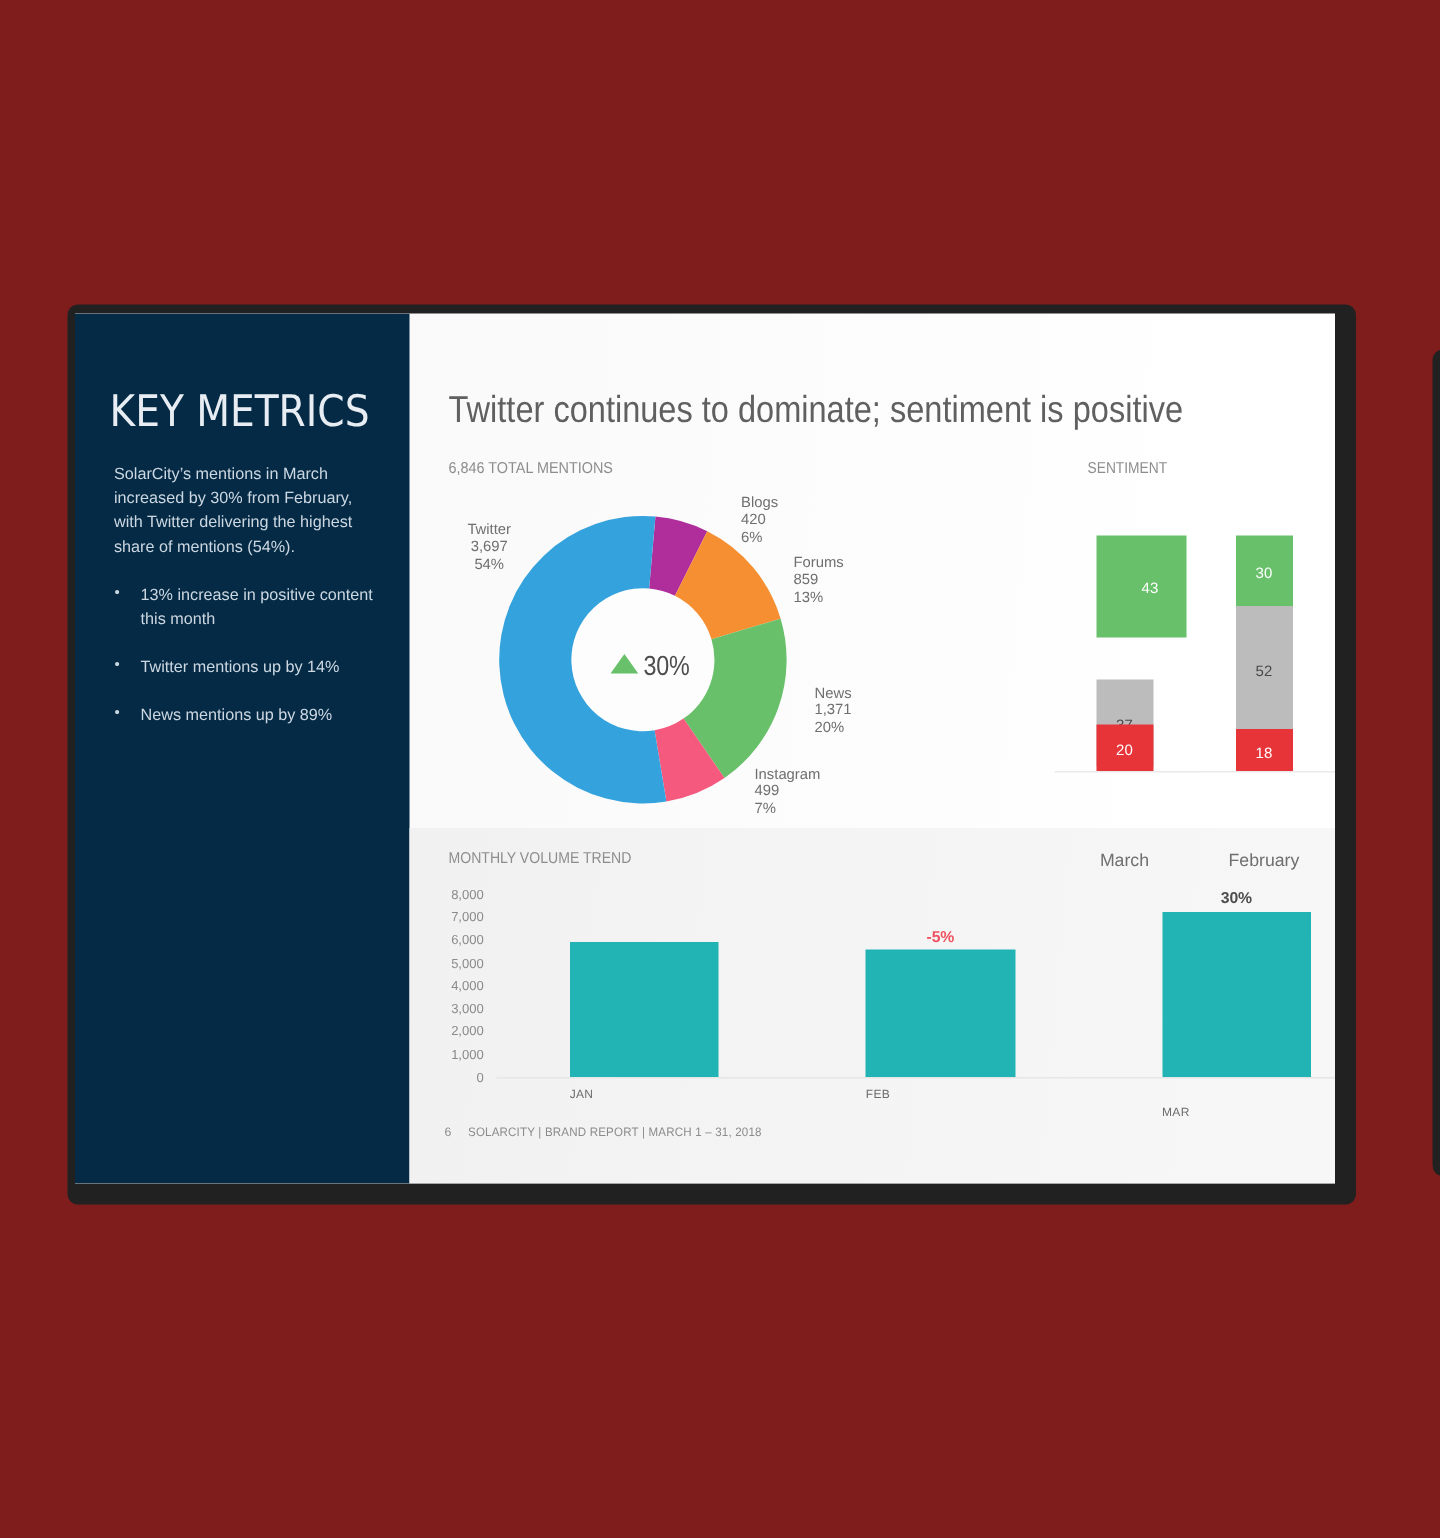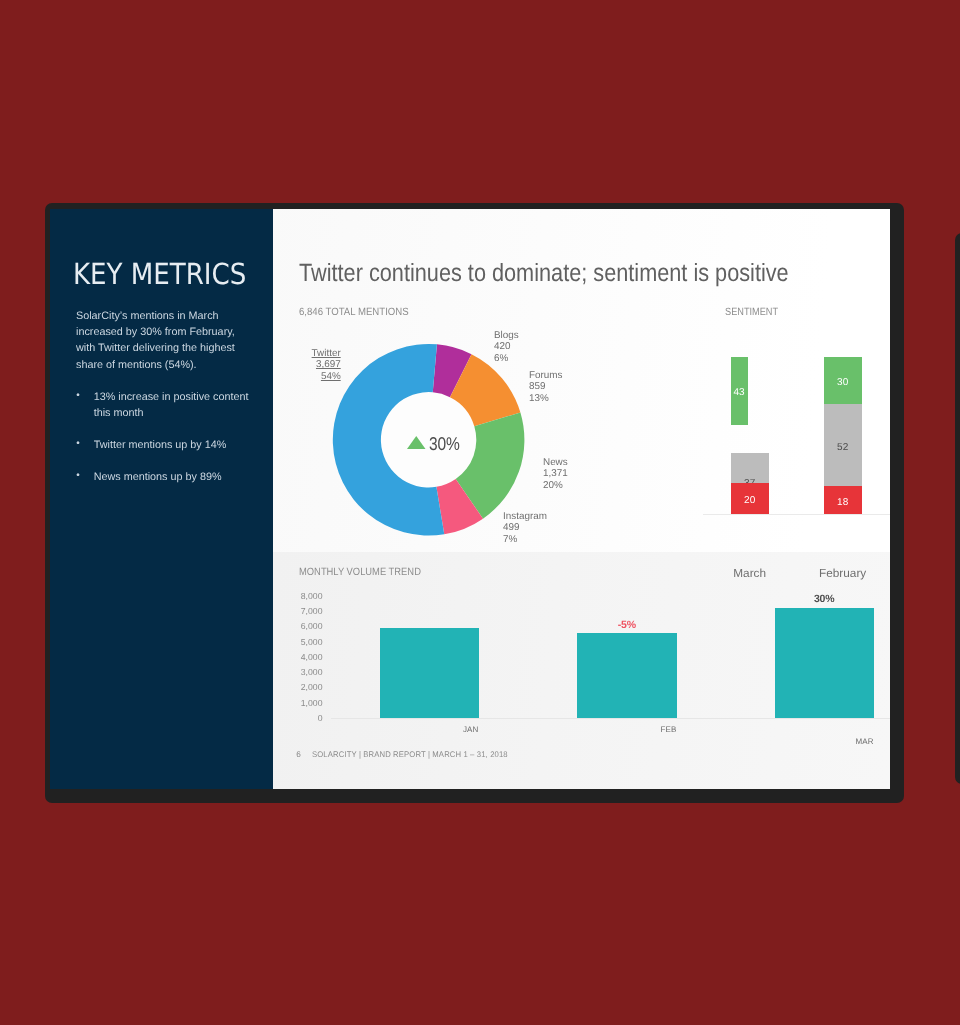--- a/index.html
+++ b/index.html
@@ -46,21 +46,21 @@
 
   .sentseg{position:absolute;font-size:10px;text-align:center;
            display:flex;align-items:center;justify-content:center;}
   .sentseg>span{display:block;transform:translateY(2.4px);}
   .sentmonth{position:absolute;font-size:11.8px;color:#6f6f6f;text-align:center;line-height:1;margin-top:44px;}
   #sent-axis{position:absolute;left:653.3px;top:305.3px;width:186.7px;height:1px;
              background:#eaeaea;}
 
   .volbar{position:absolute;background:#22b3b5;}
   .ylabel{position:absolute;font-size:8.7px;color:#8b8b8b;text-align:right;width:30px;line-height:1;}
-  .xlabel{position:absolute;font-size:8px;color:#6d6d6d;text-align:right;letter-spacing:.2px;line-height:1;}
+  .xlabel{position:absolute;font-size:8px;color:#6d6d6d;text-align:left;letter-spacing:.2px;line-height:1;}
   .barpct{position:absolute;font-size:10.5px;text-align:center;font-weight:bold;line-height:1;letter-spacing:-0.1px;}
   #vol-axis{position:absolute;left:280.9px;top:509.3px;width:559.1px;height:1px;
             background:#e6e6e6;}
 
   #footer{position:absolute;left:262.3px;top:541.4px;font-size:8.2px;color:#8b8b8b;
           letter-spacing:0.135px;white-space:nowrap;line-height:1;
           transform:scaleX(0.94);transform-origin:left top;}
   #pagenum{position:absolute;left:246.3px;top:541.4px;font-size:8.2px;color:#8b8b8b;
            white-space:nowrap;line-height:1;}
 
@@ -100,21 +100,21 @@
     <path d="M 386.95 135.36 A 95.8 95.8 0 0 1 421.50 145.14 L 399.96 188.15 A 47.7 47.7 0 0 0 382.76 183.28 Z" fill="#b02e9b"></path>
     <path d="M 421.50 145.14 A 95.8 95.8 0 0 1 470.41 203.43 L 424.31 217.17 A 47.7 47.7 0 0 0 399.96 188.15 Z" fill="#f58f31"></path>
     <path d="M 470.41 203.43 A 95.8 95.8 0 0 1 433.00 309.66 L 405.69 270.06 A 47.7 47.7 0 0 0 424.31 217.17 Z" fill="#69c06a"></path>
     <path d="M 433.00 309.66 A 95.8 95.8 0 0 1 394.25 325.31 L 386.39 277.86 A 47.7 47.7 0 0 0 405.69 270.06 Z" fill="#f5597e"></path>
     <path d="M 394.25 325.31 A 95.8 95.8 0 1 1 386.95 135.36 L 382.76 183.28 A 47.7 47.7 0 1 0 386.39 277.86 Z" fill="#34a2dd"></path>
       </svg>
       <svg width="20" height="14" viewBox="0 0 20 14" style="position:absolute;left:356.9px;top:227px;">
         <path d="M9.25 0 L18.5 13 L0 13 Z" fill="#69c06a"></path>
       </svg>
       <div id="center-pct">30%</div>
-  <div class="donutlabel" style="right:549px;top:139px;text-align:right;text-decoration:underline;">
+  <div class="donutlabel" style="right:549px;top:139px;text-align:center;">
     <div>Twitter</div>
     <div>3,697</div>
     <div>54%</div>
   </div>
   <div class="donutlabel" style="left:444px;top:121px;">
     <div>Blogs</div>
     <div>420</div>
     <div>6%</div>
   </div>
   <div class="donutlabel" style="left:479px;top:161px;">
@@ -129,21 +129,21 @@
   </div>
   <div class="donutlabel" style="left:453px;top:302px;">
     <div>Instagram</div>
     <div>499</div>
     <div>7%</div>
   </div>
       </div>
 
       <div>
       <div id="sent-axis"></div>
-    <div class="sentseg" style="left:680.6px;top:148.0px;width:17px;height:67.5px;background:#69c06a;color:#ffffff;">
+    <div class="sentseg" style="left:680.6px;top:148.0px;width:48px;height:67.5px;background:#69c06a;color:#ffffff;padding-left:12px;">
             <span>43</span>
           </div>
     <div class="sentseg" style="left:680.6px;top:215.5px;width:38.1px;height:58.1px;background:#bcbcbc;color:#4a4a4a;margin-top:28px;">
             <span>37</span>
           </div>
     <div class="sentseg" style="left:680.6px;top:273.6px;width:38.1px;height:31.4px;background:#e73439;color:#ffffff;">
             <span>20</span>
           </div>
     <div class="sentmonth" style="left:649.6px;top:314.6px;width:100.1px;">March</div>
     <div class="sentseg" style="left:773.6px;top:148.0px;width:38.1px;height:47.1px;background:#69c06a;color:#ffffff;">

